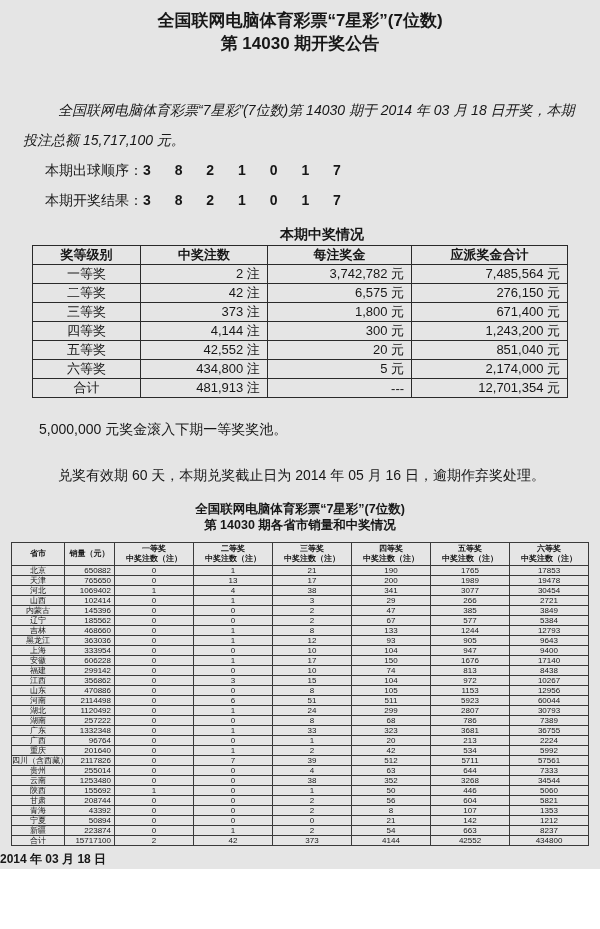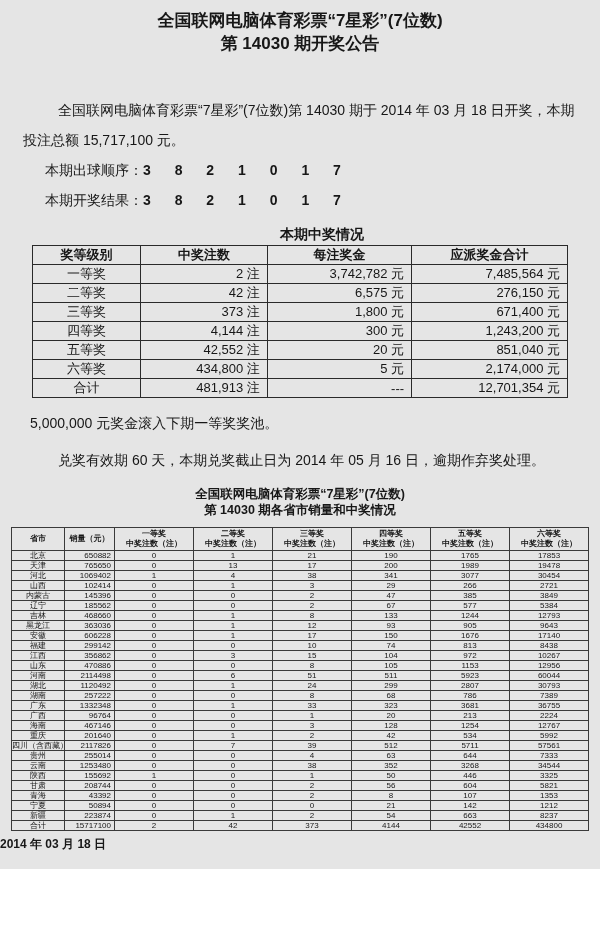--- a/index.html
+++ b/index.html
@@ -3,32 +3,32 @@
 <meta charset="utf-8">
 <style>
   html,body{margin:0;padding:0;background:#ffffff;}
   .page{
     width:600px;height:869px;background:#e5e5e5;color:#171717;
     font-family:"Liberation Sans","DejaVu Sans",sans-serif;
     position:relative;overflow:hidden;box-sizing:border-box;
   }
   .doc-title{padding-top:9px;text-align:center;font-weight:bold;font-size:17px;line-height:23px;}
   .intro{margin:40px 23px 0 23px;font-size:14px;}
-  .intro .para{margin:0;text-indent:2.5em;line-height:30px;}
+  .intro .para{margin:0;text-indent:2.5em;line-height:30px;font-style:italic;}
   .line-row{margin:0 0 0 22px;line-height:30px;font-size:14px;}
   .line-row .val{margin-left:0;letter-spacing:10px;font-weight:bold;}
   .t1-title{margin-top:11px;text-align:center;font-size:14px;font-weight:bold;line-height:17px;padding-left:44px;}
   table{border-collapse:collapse;}
   .t1{width:536px;margin:2px auto 0;font-size:13px;}
   .t1 th,.t1 td{border:1px solid #2a2a2a;height:17px;padding:0 7px;}
   .t1 th{text-align:center;font-weight:bold;}
   .t1 td{text-align:right;}
   .t1 td:first-child{text-align:center;}
   .notes{margin:10px 23px 0;font-size:14px;}
-  .notes .n1{margin:7px;line-height:30px;}
+  .notes .n1{margin:16px;line-height:30px;}
   .notes .n2{margin:3px 0 0;text-indent:2.5em;line-height:30px;}
   .t2-title{margin-top:11px;text-align:center;font-weight:bold;font-size:12.5px;line-height:16px;}
   .t2{table-layout:fixed;width:578px;margin:9px auto 0;font-size:8px;}
   .t2 th,.t2 td{border:1px solid #3a3a3a;padding:0;text-align:center;line-height:9px;white-space:nowrap;}
   .t2 thead th{font-weight:bold;line-height:10px;padding:1px 0;}
   .t2 td:nth-child(2){text-align:right;padding-right:3px;}
   .footer{margin:5px 12px 0 0;font-size:12px;font-weight:bold;}
 </style>
 </head>
 <body>
@@ -214,20 +214,30 @@
           <td>黑龙江</td>
           <td>363036</td>
           <td>0</td>
           <td>1</td>
           <td>12</td>
           <td>93</td>
           <td>905</td>
           <td>9643</td>
         </tr>
         <tr>
+          <td>上海</td>
+          <td>333954</td>
+          <td>0</td>
+          <td>0</td>
+          <td>10</td>
+          <td>104</td>
+          <td>947</td>
+          <td>9400</td>
+        </tr>
+        <tr>
           <td>安徽</td>
           <td>606228</td>
           <td>0</td>
           <td>1</td>
           <td>17</td>
           <td>150</td>
           <td>1676</td>
           <td>17140</td>
         </tr>
         <tr>
@@ -304,30 +314,20 @@
           <td>广西</td>
           <td>96764</td>
           <td>0</td>
           <td>0</td>
           <td>1</td>
           <td>20</td>
           <td>213</td>
           <td>2224</td>
         </tr>
         <tr>
-          <td>海南</td>
-          <td>467146</td>
-          <td>0</td>
-          <td>0</td>
-          <td>3</td>
-          <td>128</td>
-          <td>1254</td>
-          <td>12767</td>
-        </tr>
-        <tr>
           <td>重庆</td>
           <td>201640</td>
           <td>0</td>
           <td>1</td>
           <td>2</td>
           <td>42</td>
           <td>534</td>
           <td>5992</td>
         </tr>
         <tr>
@@ -361,21 +361,21 @@
           <td>34544</td>
         </tr>
         <tr>
           <td>陕西</td>
           <td>155692</td>
           <td>1</td>
           <td>0</td>
           <td>1</td>
           <td>50</td>
           <td>446</td>
-          <td>3325</td>
+          <td>5060</td>
         </tr>
         <tr>
           <td>甘肃</td>
           <td>208744</td>
           <td>0</td>
           <td>0</td>
           <td>2</td>
           <td>56</td>
           <td>604</td>
           <td>5821</td>

